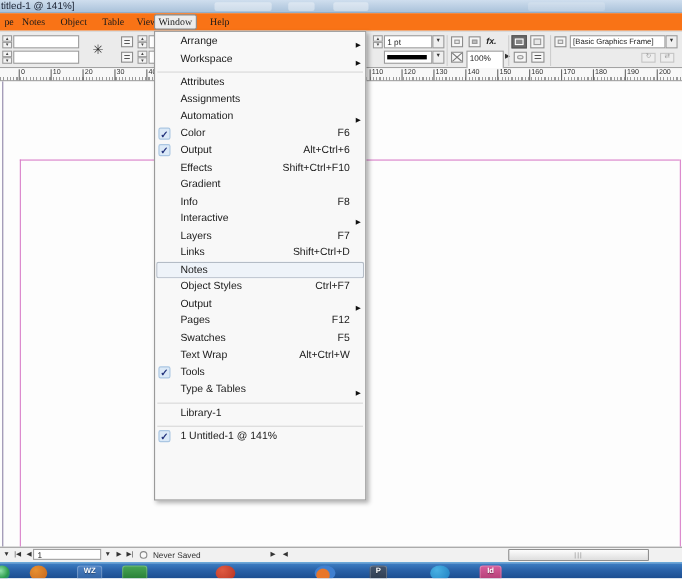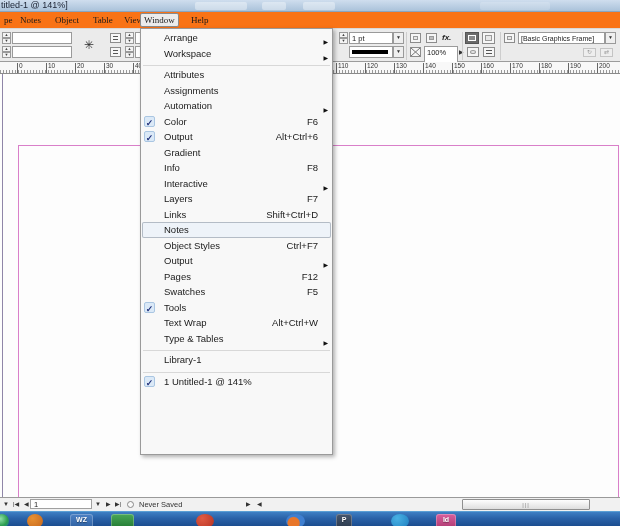--- a/index.html
+++ b/index.html
@@ -273,20 +273,24 @@
         <span class="mi-check"></span>
         <span class="mi-label">Color</span>
         <span class="mi-accel">F6</span>
       </div>
       <div class="menu-item">
         <span class="mi-check"></span>
         <span class="mi-label">Output</span>
         <span class="mi-accel">Alt+Ctrl+6</span>
       </div>
       <div class="menu-item">
+        <span class="mi-label">Effects</span>
+        <span class="mi-accel">Shift+Ctrl+F10</span>
+      </div>
+      <div class="menu-item">
         <span class="mi-label">Gradient</span>
       </div>
       <div class="menu-item">
         <span class="mi-label">Info</span>
         <span class="mi-accel">F8</span>
       </div>
       <div class="menu-item">
         <span class="mi-label">Interactive</span>
         <span class="mi-arrow"></span>
       </div>
@@ -311,26 +315,26 @@
       </div>
       <div class="menu-item">
         <span class="mi-label">Pages</span>
         <span class="mi-accel">F12</span>
       </div>
       <div class="menu-item">
         <span class="mi-label">Swatches</span>
         <span class="mi-accel">F5</span>
       </div>
       <div class="menu-item">
+        <span class="mi-label">Text Wrap</span>
+        <span class="mi-accel">Alt+Ctrl+W</span>
+      </div>
+      <div class="menu-item">
         <span class="mi-check"></span>
         <span class="mi-label">Tools</span>
-      </div>
-      <div class="menu-item">
-        <span class="mi-label">Text Wrap</span>
-        <span class="mi-accel">Alt+Ctrl+W</span>
       </div>
       <div class="menu-item">
         <span class="mi-label">Type &amp; Tables</span>
         <span class="mi-arrow"></span>
       </div>
       <div class="menu-sep"></div>
       <div class="menu-item">
         <span class="mi-label">Library-1</span>
       </div>
       <div class="menu-sep"></div>

